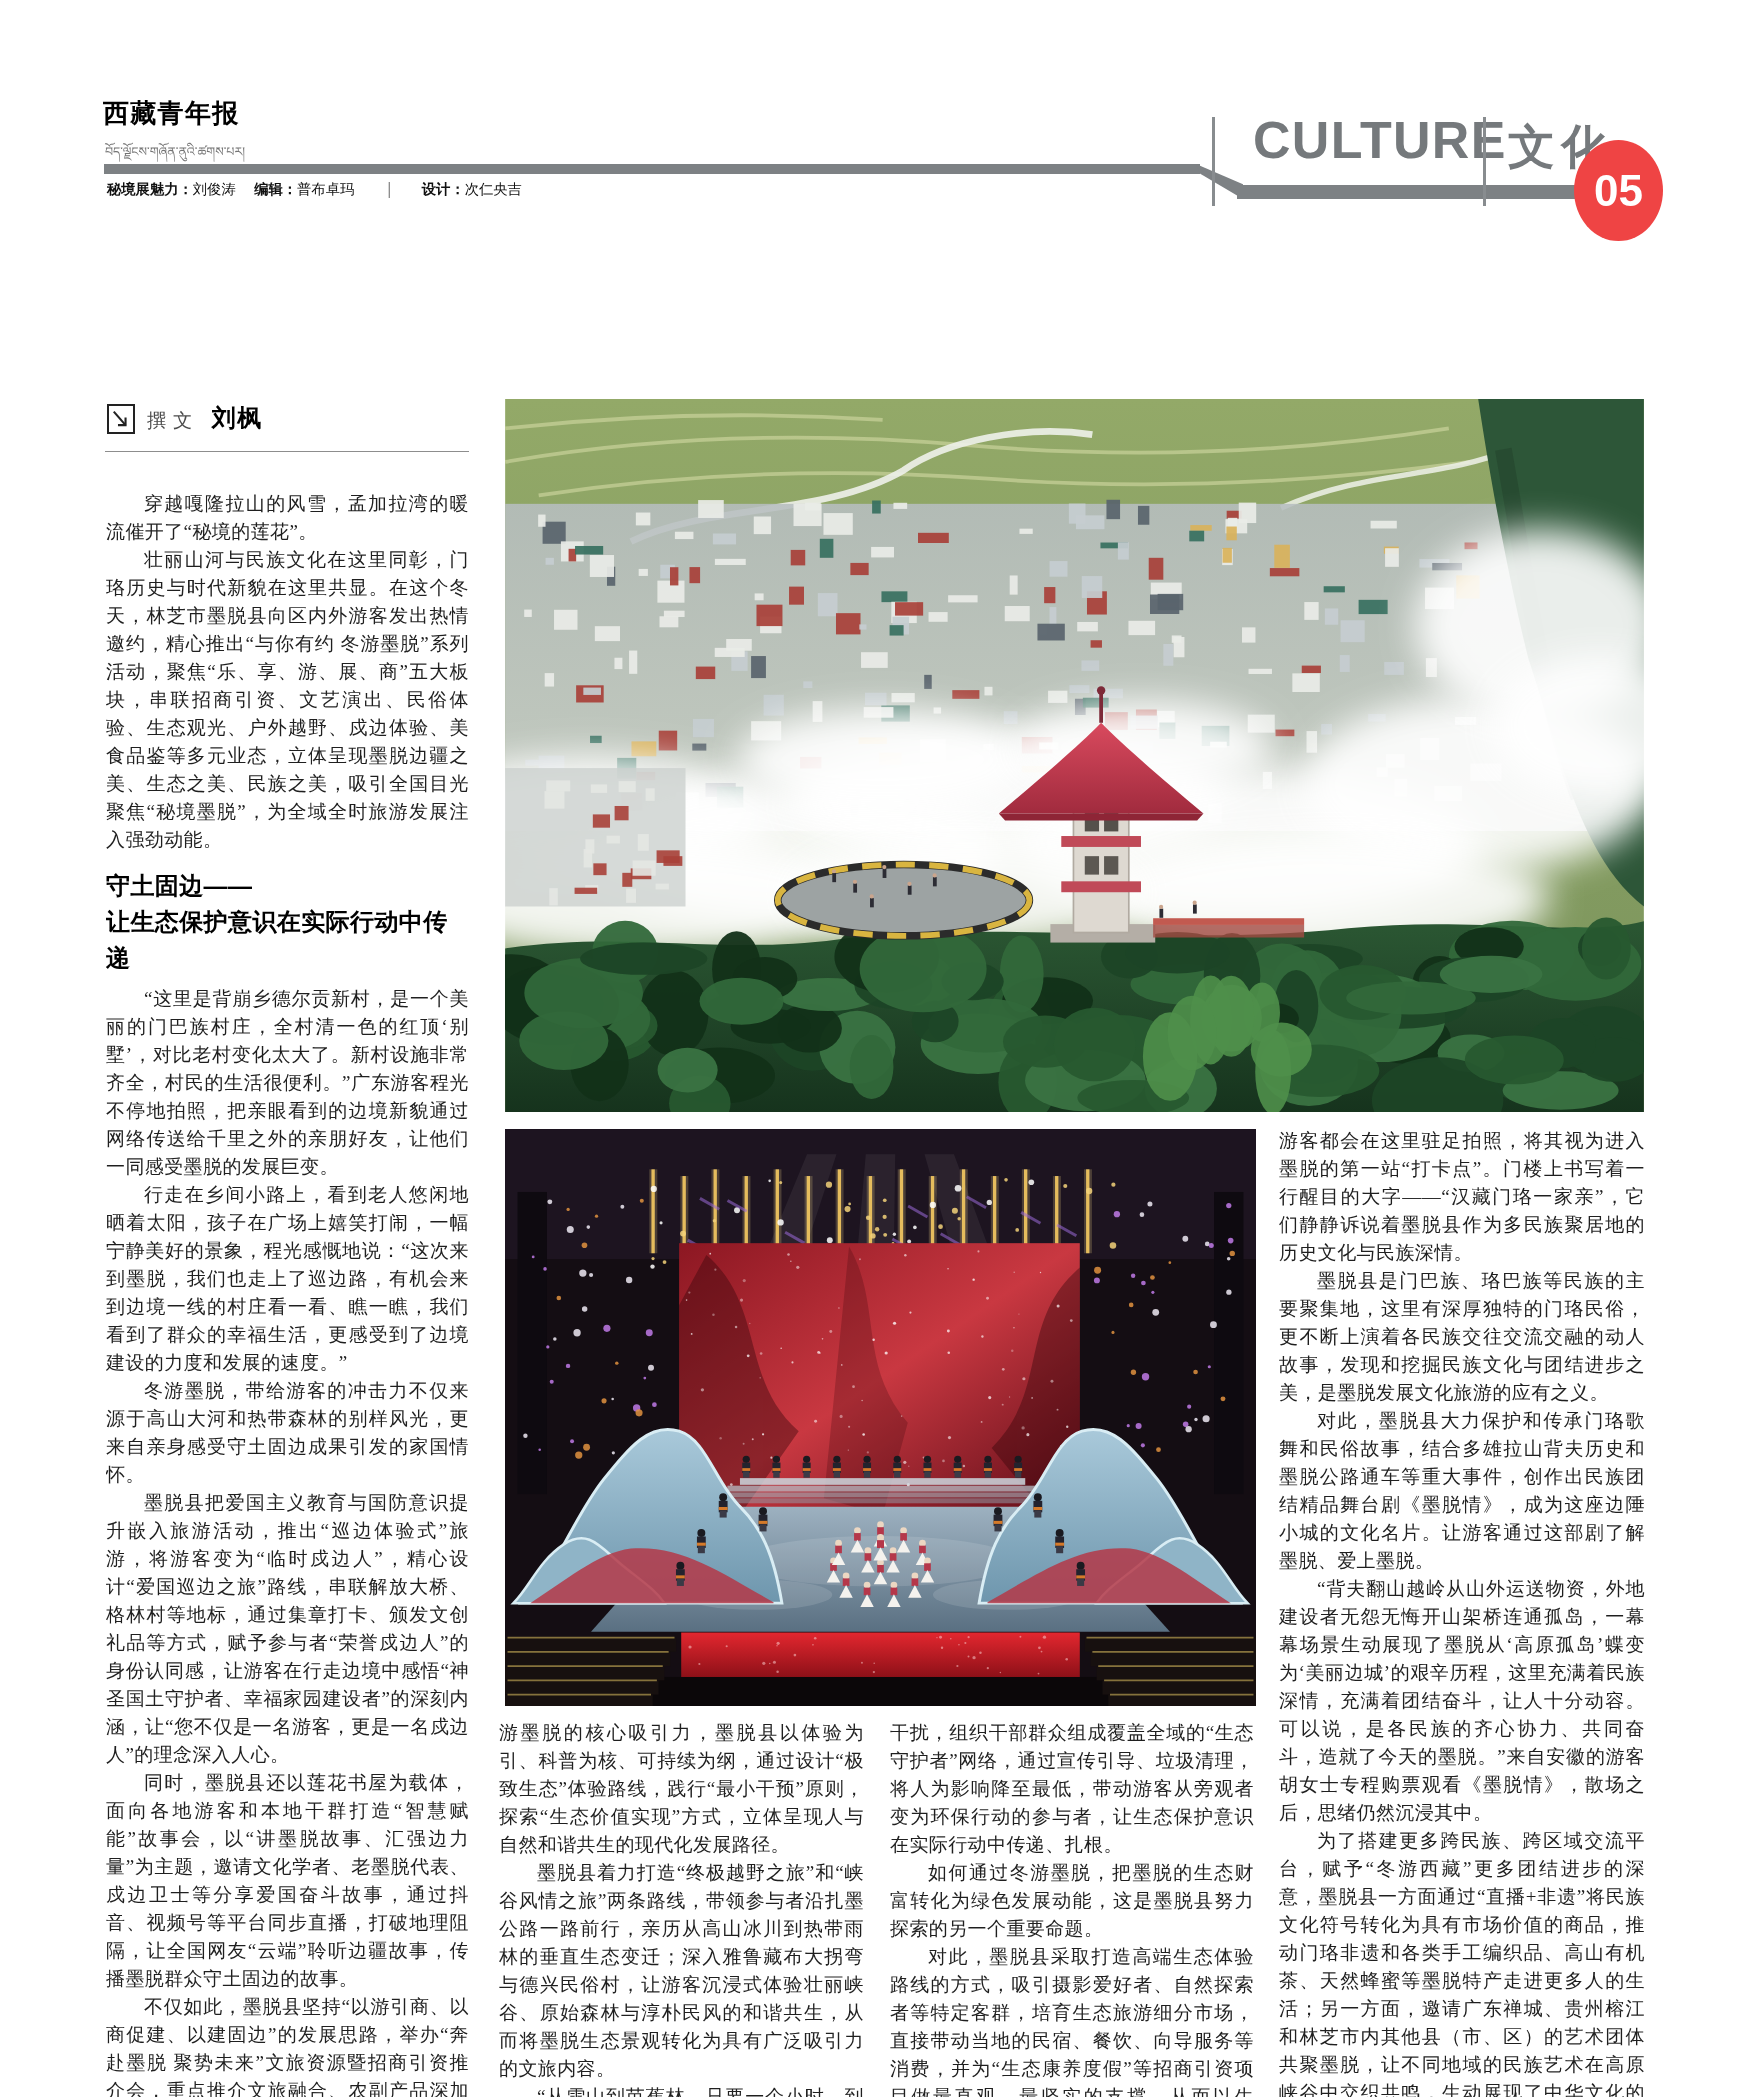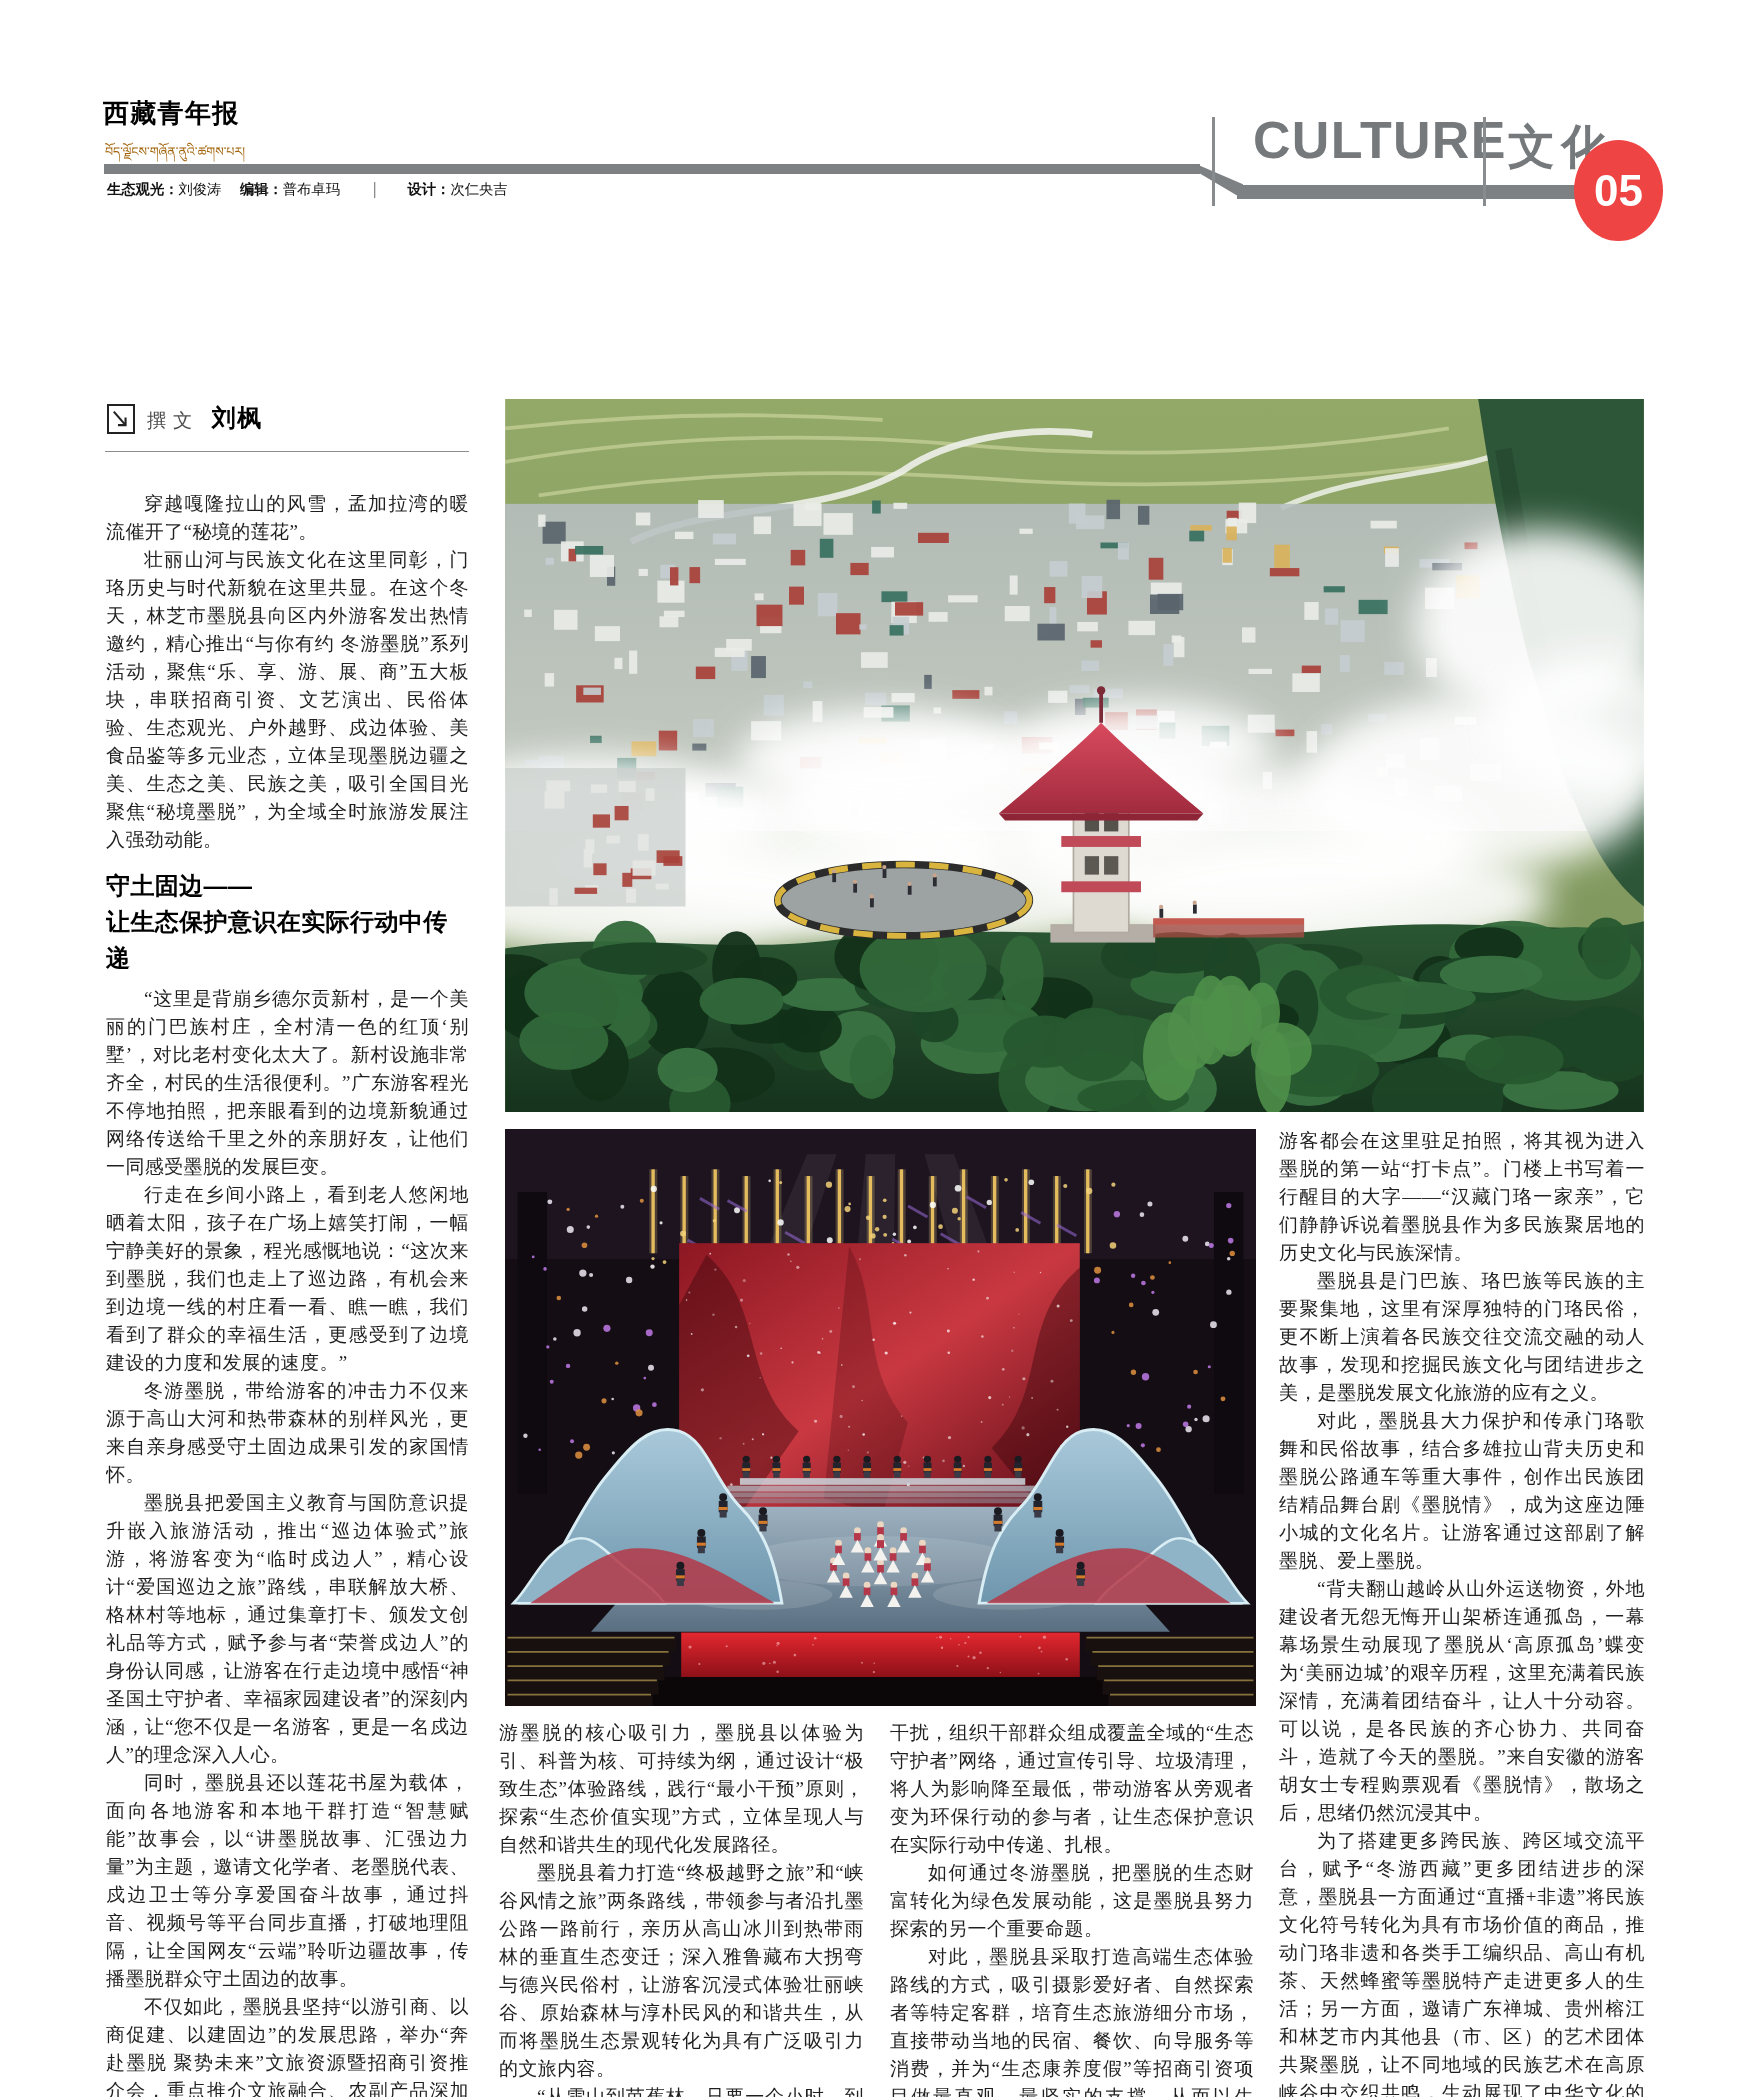--- a/index.html
+++ b/index.html
@@ -3,21 +3,21 @@
 <meta charset="utf-8">
 <style>
   html,body{margin:0;padding:0;background:#e9e9e9;}
   #page{position:relative;width:1751px;height:2359px;background:#ffffff;overflow:hidden;
         font-family:"Liberation Serif", serif;color:#1c1c1c;}
   .abs{position:absolute;}
 
   
   #masthead-logo{left:103px;top:96px;font-family:"Liberation Serif",serif;font-weight:900;
     font-size:26px;letter-spacing:1.3px;color:#000000;}
-  #masthead-tibetan{left:105px;top:138px;font-size:12.6px;color:#a16207;font-family:"DejaVu Sans",sans-serif;}
+  #masthead-tibetan{left:105px;top:138px;font-size:12.6px;color:#737373;font-family:"DejaVu Sans",sans-serif;}
   #hbar-main{left:104px;top:164px;width:1096px;height:9.6px;background:#7d8184;}
   #hbar-slant{left:1196px;top:164px;width:47px;height:35px;background:#7d8184;
     clip-path:polygon(0 0,100% 58%,100% 100%,9% 28%);}
   #hbar-low{left:1237px;top:185px;width:361px;height:14.3px;background:#7d8184;}
   .vbar{width:2.5px;height:89px;background:#888c8f;}
   #vbar1{left:1212px;top:117px;}
   #vbar2{left:1483px;top:117px;}
   #culture-en{left:1253px;top:110px;font-family:"Liberation Sans",sans-serif;font-weight:600;
     font-size:52px;color:#75797c;letter-spacing:1.3px;}
   #culture-cn{left:1508px;top:116px;font-family:"Liberation Sans",sans-serif;font-weight:700;
@@ -68,21 +68,21 @@
   <div class="abs" id="hbar-main"></div>
   <div class="abs" id="hbar-slant"></div>
   <div class="abs" id="hbar-low"></div>
   <div class="abs vbar" id="vbar1"></div>
   <div class="abs" id="culture-en">CULTURE</div>
   <div class="abs vbar" id="vbar2"></div>
   <div class="abs" id="culture-cn">文化</div>
   <div class="abs" id="page-number-badge">05</div>
 
   <div class="abs" id="credits">
-    <span class="credit-label">生态观光：</span>
+    <span class="credit-label">秘境展魅力：</span>
     <span class="credit-name">刘俊涛</span>
     <span class="credit-label">编辑：</span>
     <span class="credit-name">普布卓玛</span>
     <span class="credit-divider">｜</span>
     <span class="credit-label">设计：</span>
     <span class="credit-name">次仁央吉</span>
   </div>
 
 
   <div class="abs" id="byline">

